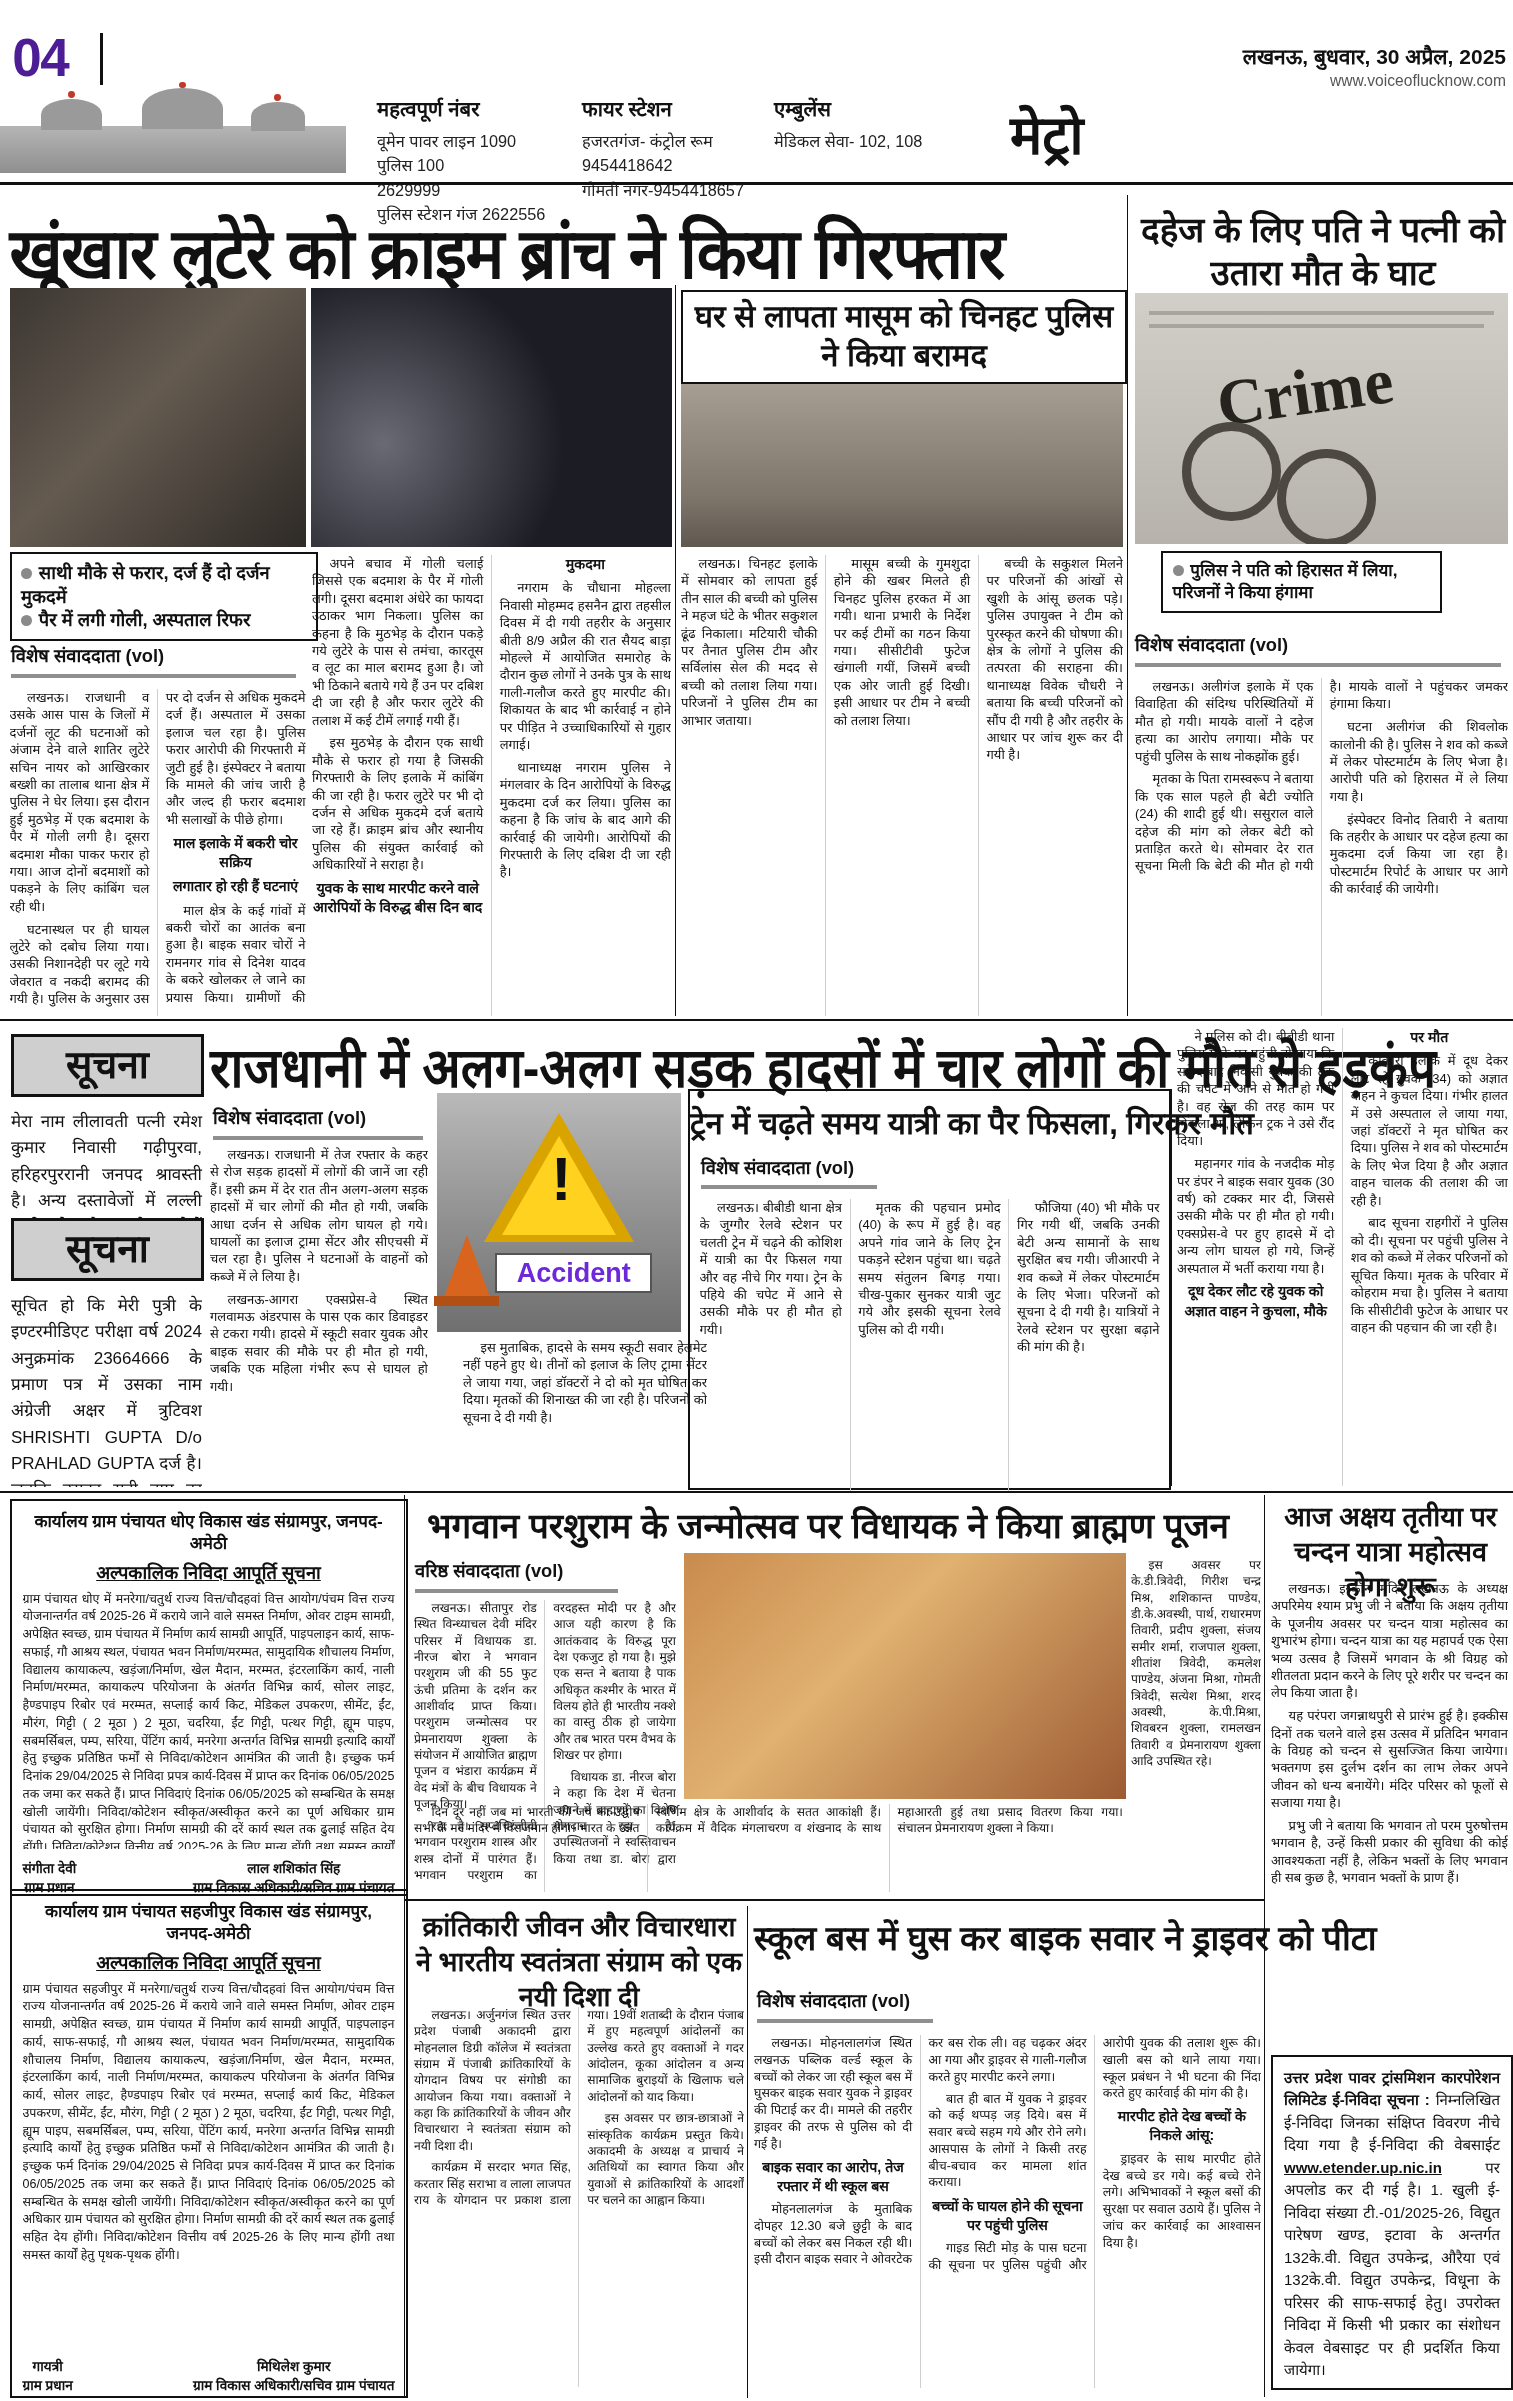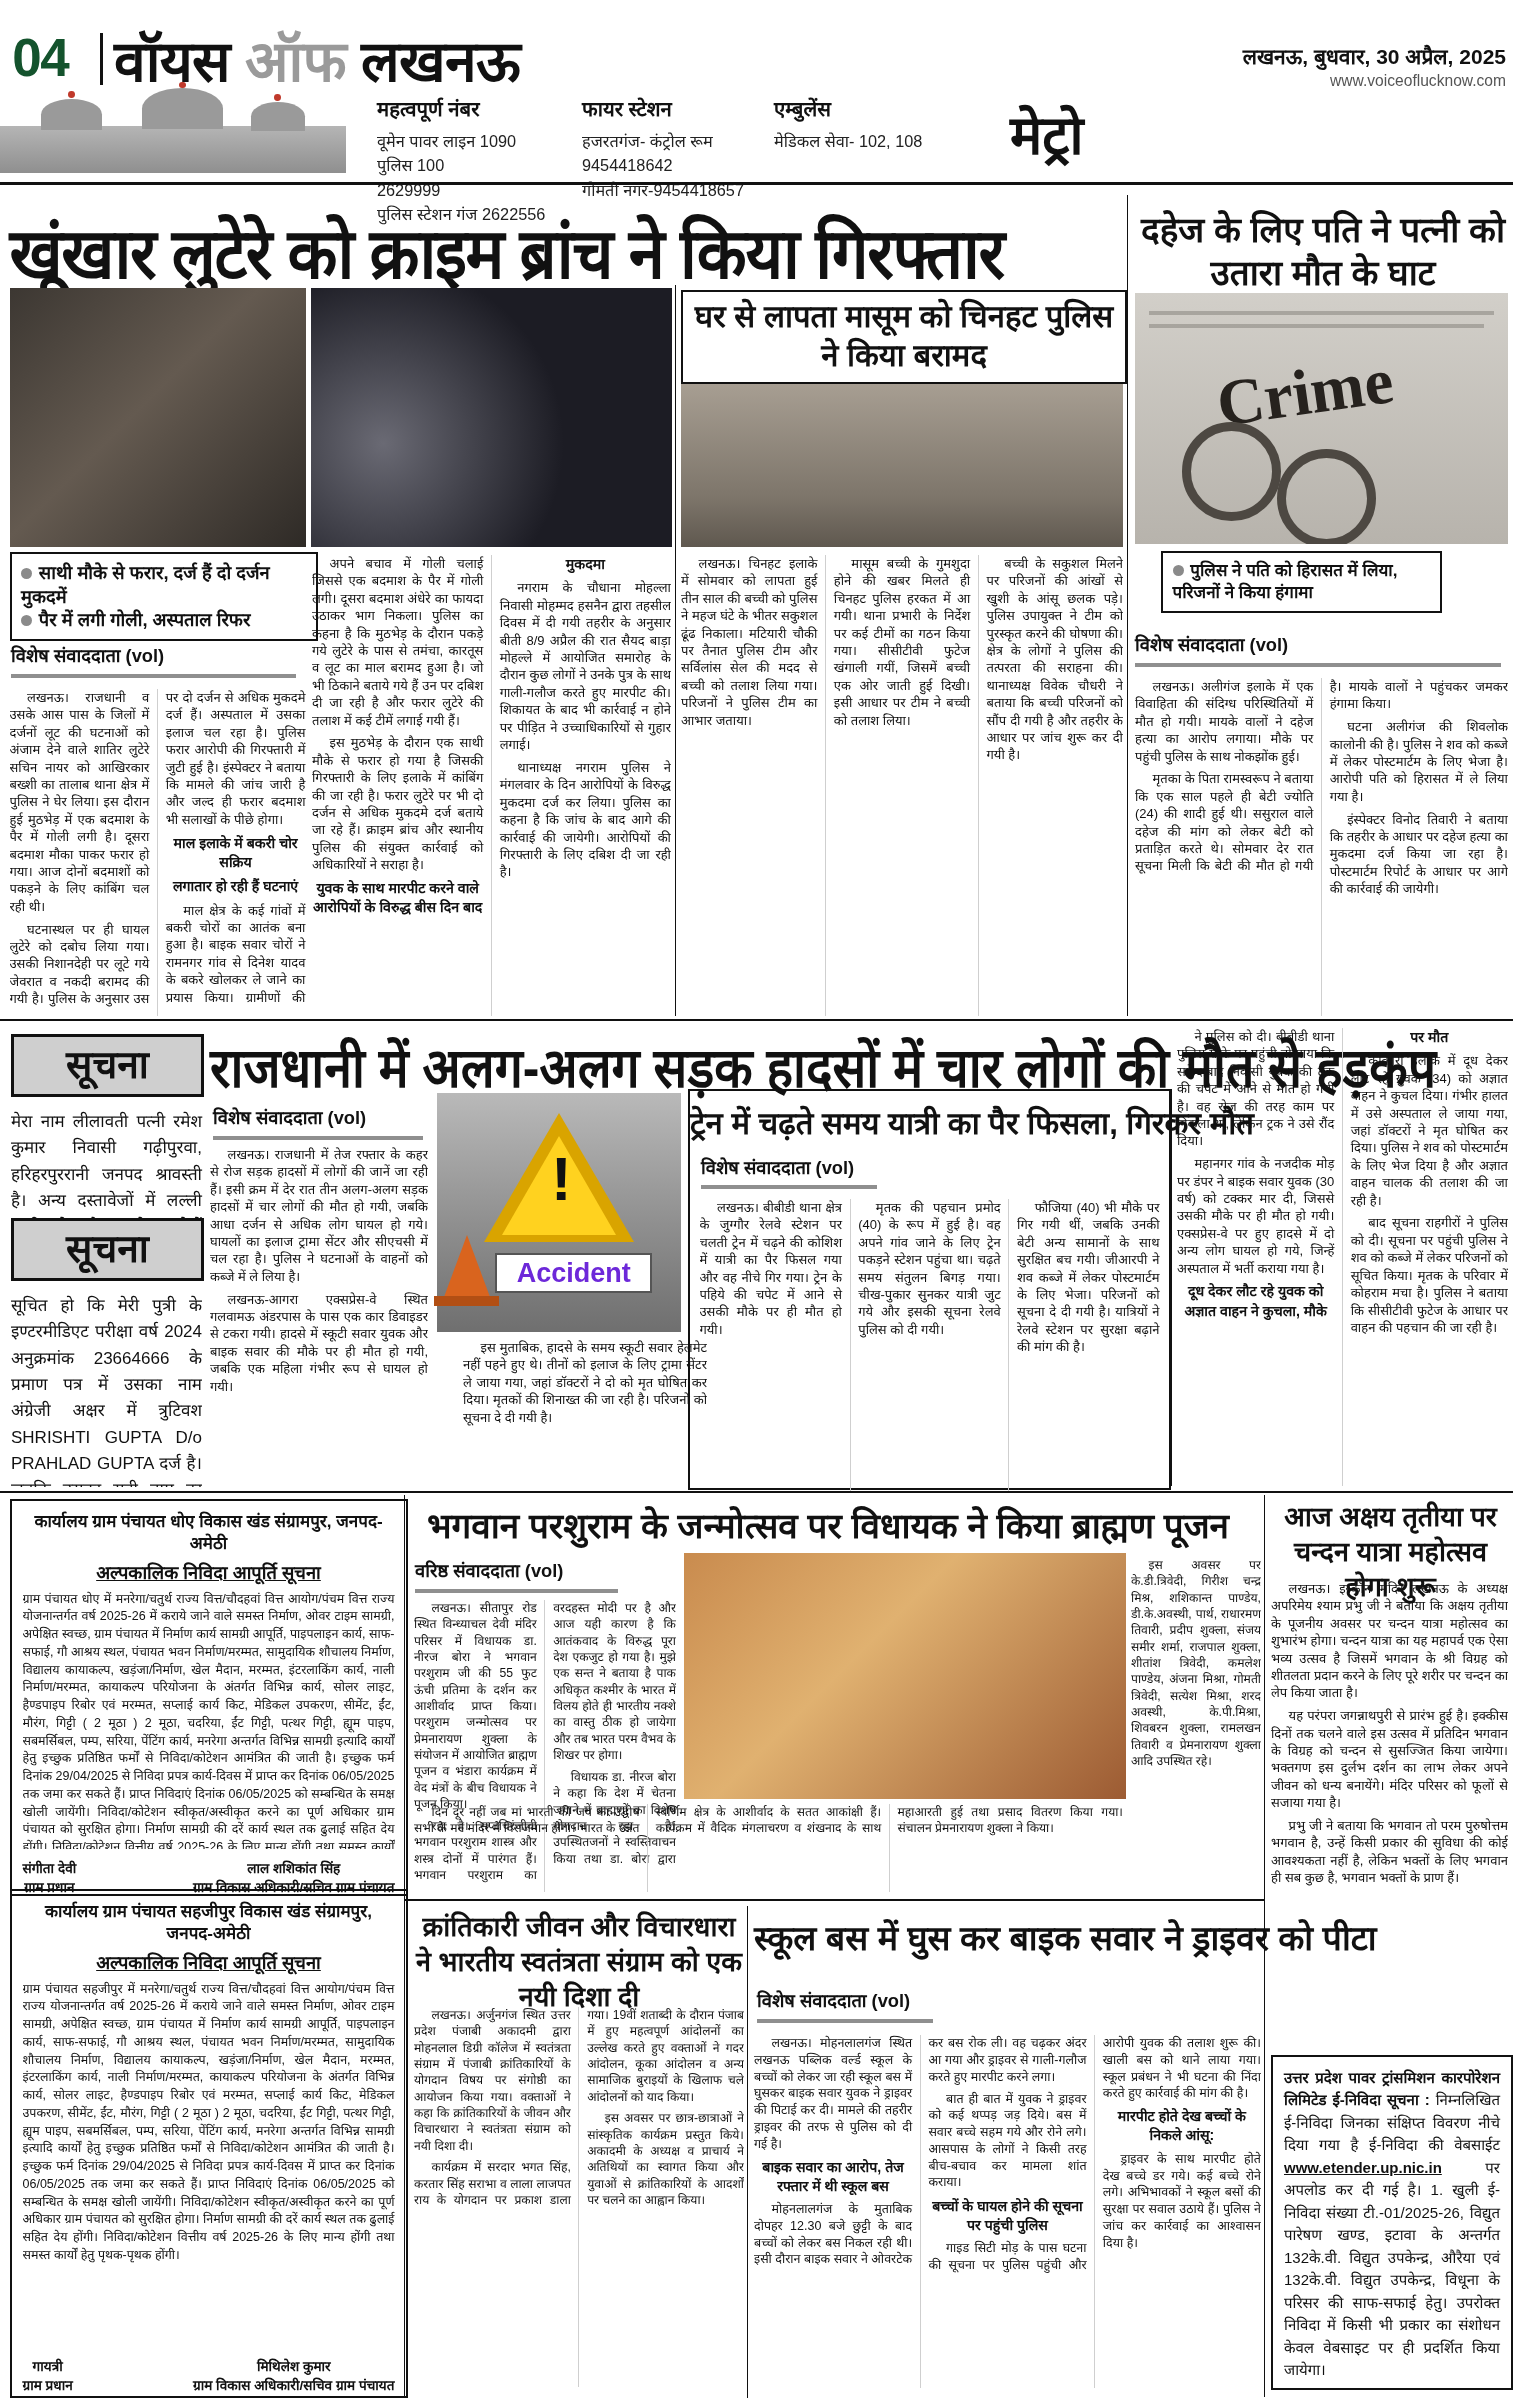--- a/index.html
+++ b/index.html
@@ -2,21 +2,21 @@
 <html lang="hi" style="font-size:11px"><head>
 <meta charset="utf-8">
 <style>
   html,body{margin:0;padding:0;background:#e8e8e8;}
   #page{position:relative;width:1514px;height:2401px;background:#ffffff;margin:0 auto;
         font-family:"Liberation Sans","DejaVu Sans",sans-serif;color:#111;overflow:hidden;}
   .abs{position:absolute;}
   .hairline{background:#111;}
 
   
-  .pageno{font-size:53px;font-weight:900;color:#14532d;letter-spacing:-1.4px;}
+  .pageno{font-size:53px;font-weight:900;color:#4c1d95;letter-spacing:-1.4px;}
   .masthead{font-size:57px;font-weight:900;letter-spacing:-0.7px;white-space:nowrap;}
   .masthead .gray{color:#9a9a9a;}
   .dateline{font-size:21px;font-weight:bold;text-align:right;}
   .website{font-size:15.6px;color:#555;text-align:right;}
   .edition{font-size:54px;font-weight:900;}
   .numcol .t{font-size:20.3px;font-weight:900;margin-bottom:6.8px;}
   .numcol .l{font-size:16.3px;color:#222;line-height:1.5;}
 
   
   .sky{background:linear-gradient(#b5b5b5,#8f8f8f);}
@@ -79,25 +79,20 @@
 
   .boxed{border:2px solid #111;}
 </style>
 </head>
 <body>
 
 <div id="page">
 
   <div class="abs pageno" style="left:12.2px;top:27px;">04</div>
   <div class="abs hairline" style="left:100px;top:33px;width:2.7px;height:52px;"></div>
-  <div class="abs masthead" style="left:114px;top:20.3px;">
-    <span>वॉयस</span>
-    <span class="gray">ऑफ</span>
-    <span>लखनऊ</span>
-  </div>
   <div class="abs dateline" style="left:1119px;top:42px;width:387px;">लखनऊ, बुधवार, 30 अप्रैल, 2025</div>
   <div class="abs website" style="left:1119px;top:72px;width:387px;">www.voiceoflucknow.com</div>
 
   <div class="abs" style="left:0;top:87px;width:346px;height:87px;">
     <div class="abs sky" style="left:0;top:39px;width:346px;height:47px;"></div>
     <div class="abs dome" style="left:41px;top:12.2px;width:61px;height:31px;"></div>
     <div class="abs dome" style="left:142px;top:1.4px;width:81px;height:41px;"></div>
     <div class="abs dome" style="left:251px;top:15px;width:54px;height:28.5px;"></div>
     <div class="abs reddot" style="left:68px;top:4.1px;"></div>
     <div class="abs reddot" style="left:179px;top:-5.4px;"></div>

